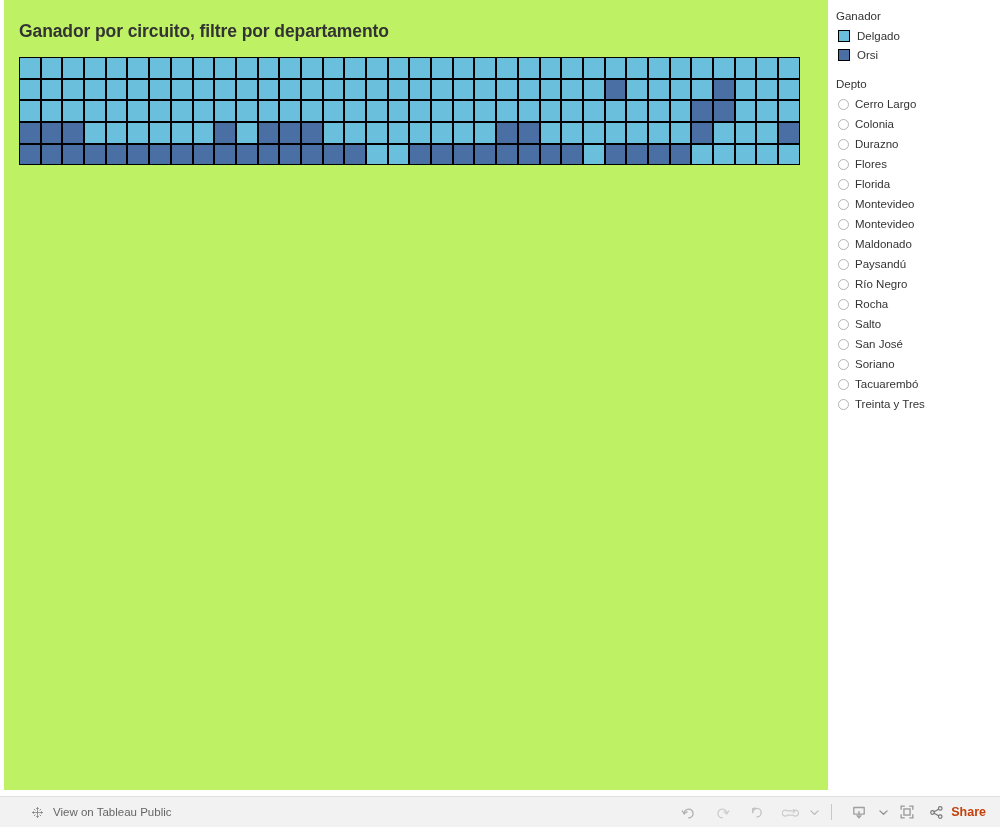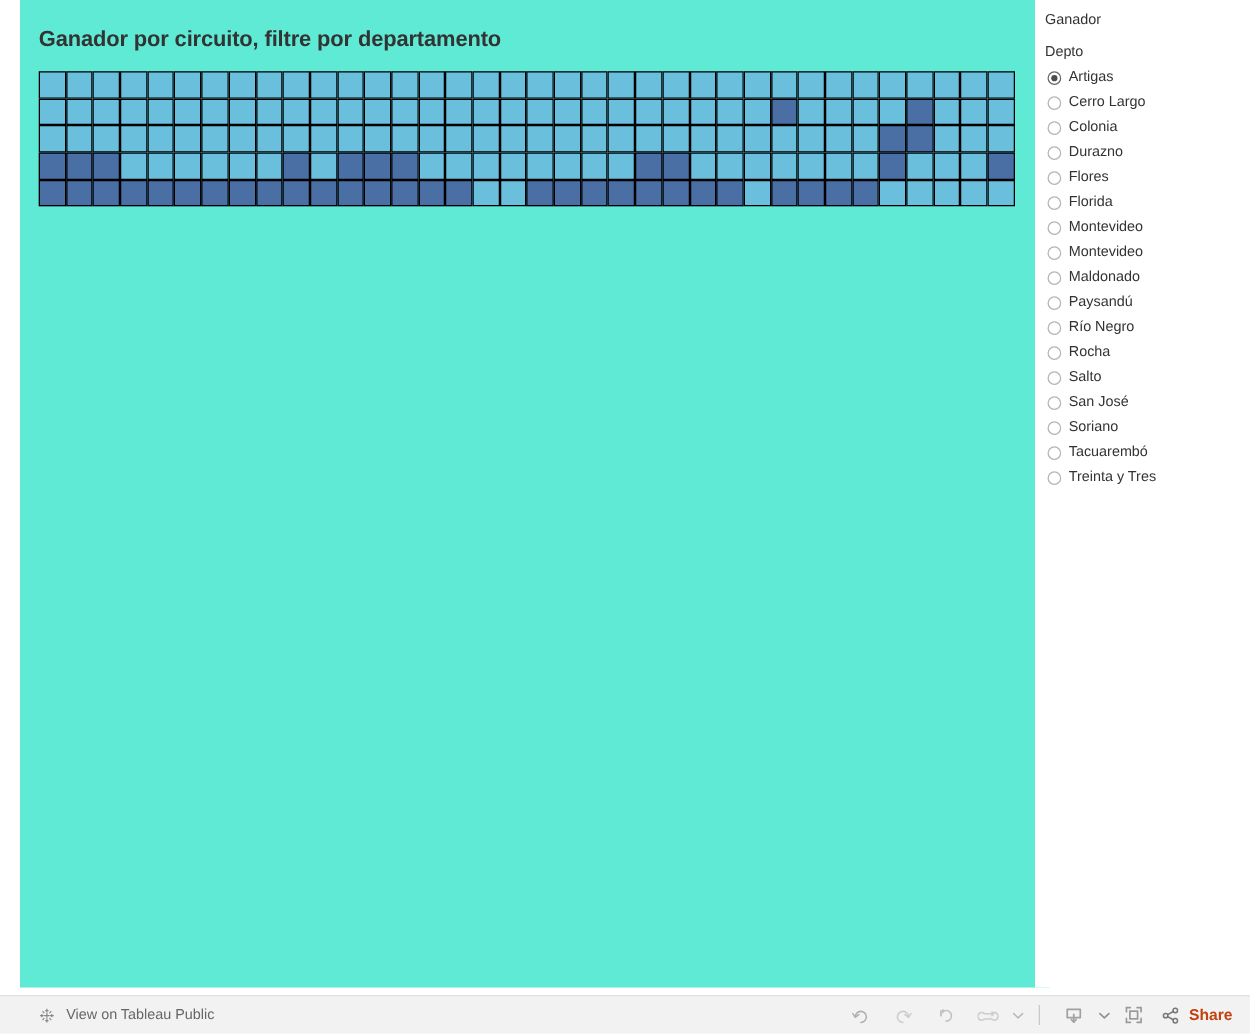--- a/index.html
+++ b/index.html
@@ -14,24 +14,24 @@
   #app {
     position: relative;
     width: 1000px;
     height: 827px;
     background: #ffffff;
   }
 
   
   #viz-area {
     position: absolute;
-    left: 16px; top: 0;
+    left: 4px; top: 0;
     width: 824px;
     height: 790px;
-    background: #5eead4;
+    background: #bef264;
   }
   #dashboard-title {
     position: absolute;
     left: 15px; top: 21px;
     font-size: 17.5px;
     font-weight: bold;
     color: #333333;
     letter-spacing: -0.1px;
     white-space: nowrap;
   }
@@ -393,29 +393,35 @@
           <div class="cell d" style="background: rgb(105, 191, 220);"></div>
         </div>
       </div>
 
   </div>
 
   <div id="right-panel">
 
     <div id="legend-block">
       <div class="panel-heading">Ganador</div>
+      <div id="legend-items">
+          <div class="legend-item">
+            <span class="legend-swatch" style="background: rgb(105, 191, 220);"></span>
+            <span class="legend-label">Delgado</span>
+          </div>
+          <div class="legend-item">
+            <span class="legend-swatch" style="background: rgb(74, 111, 165);"></span>
+            <span class="legend-label">Orsi</span>
+          </div>
+        </div>
     </div>
 
     <div id="filter-block">
       <div class="panel-heading" id="depto-heading">Depto</div>
       <div id="radio-items">
-          <div class="radio-item selected">
-            <span class="radio-mark"></span>
-            <span class="radio-label">Artigas</span>
-          </div>
           <div class="radio-item">
             <span class="radio-mark"></span>
             <span class="radio-label">Cerro Largo</span>
           </div>
           <div class="radio-item">
             <span class="radio-mark"></span>
             <span class="radio-label">Colonia</span>
           </div>
           <div class="radio-item">
             <span class="radio-mark"></span>

